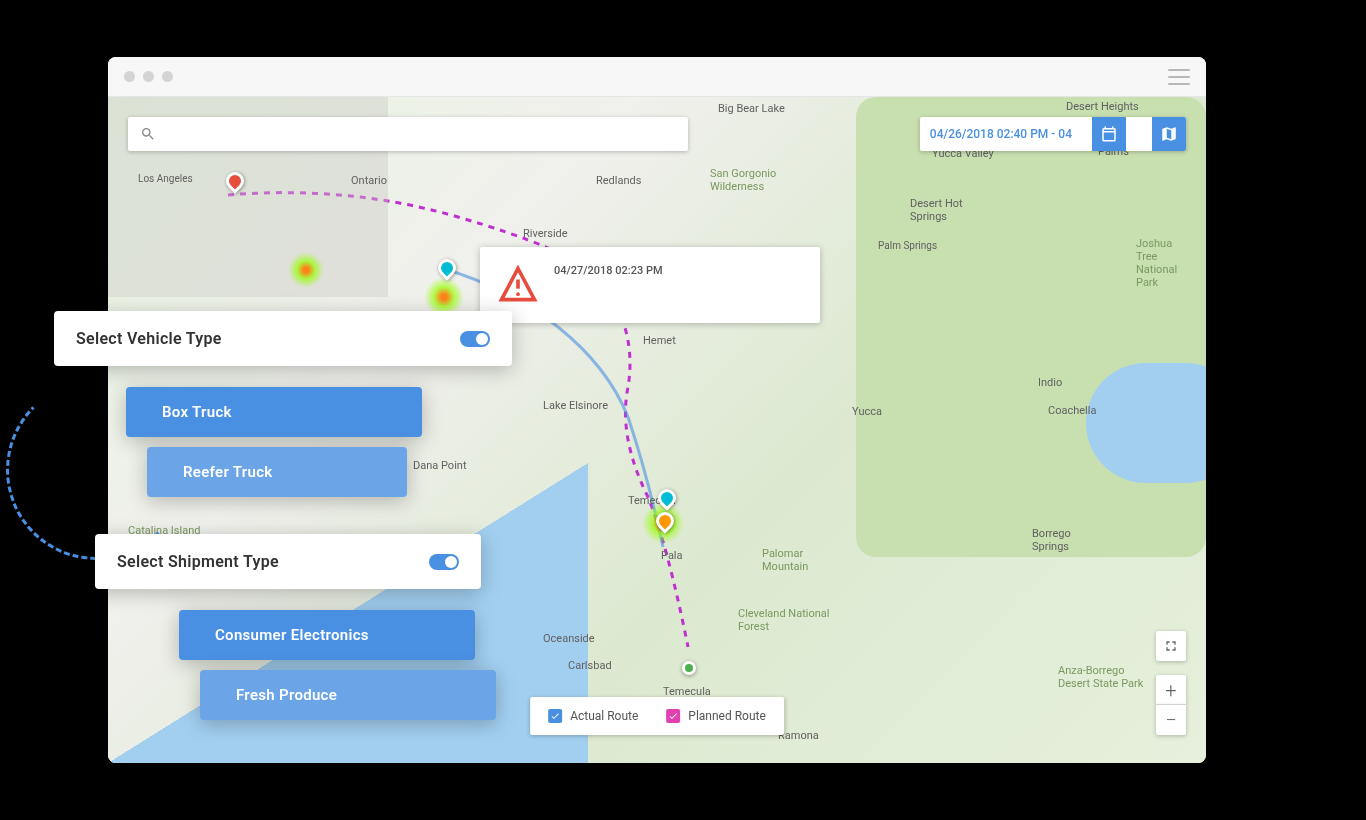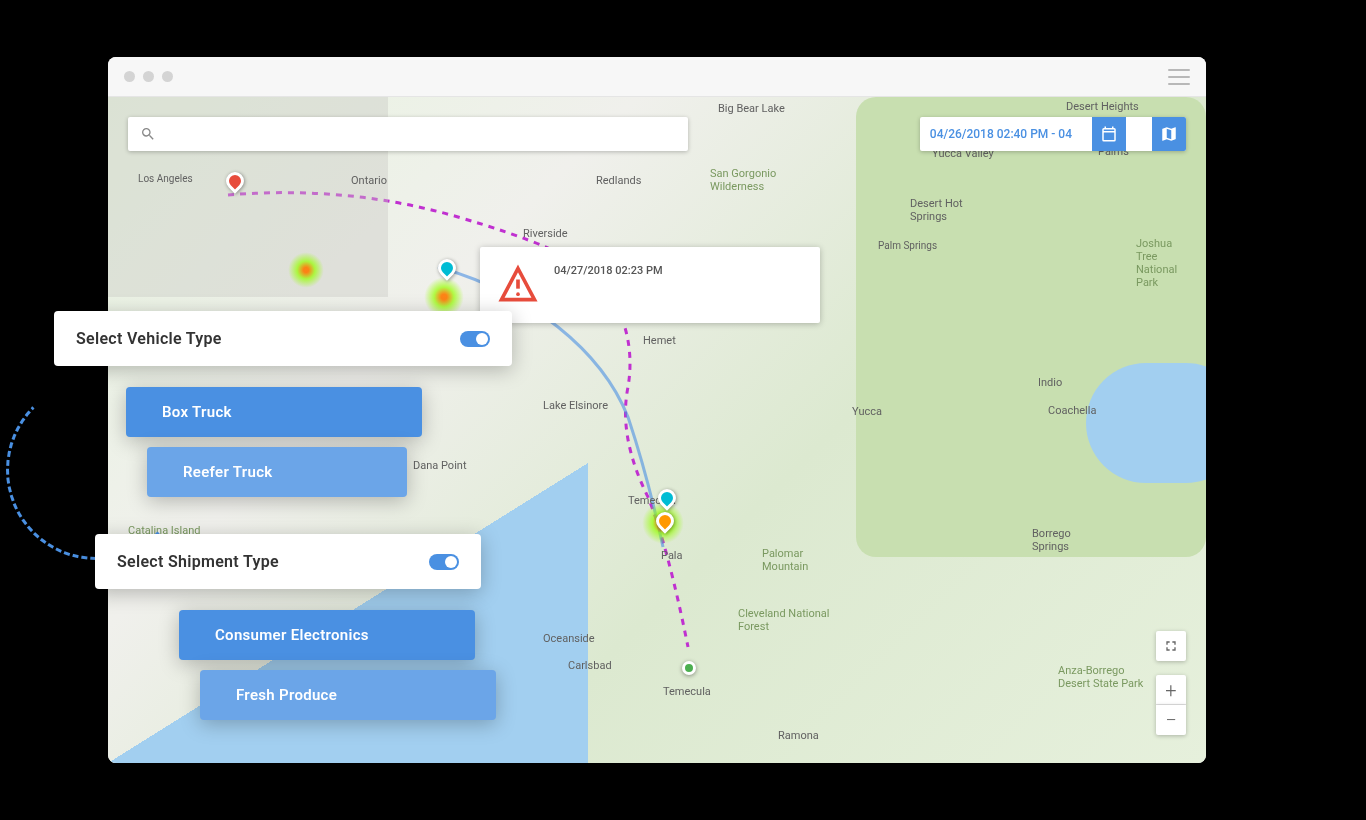--- a/index.html
+++ b/index.html
@@ -175,20 +175,38 @@
       <svg class="alert-icon" width="44" height="44" viewBox="0 0 24 24">
           <path fill="none" stroke="#e74c3c" stroke-width="2" d="M12 3 L21 20 L3 20 Z"></path>
           <line x1="12" y1="9" x2="12" y2="14" stroke="#e74c3c" stroke-width="2"></line>
           <circle cx="12" cy="17" r="1" fill="#e74c3c"></circle>
         </svg>
       <div class="alert-content">
         <div class="alert-time">04/27/2018 02:23 PM</div>
       </div>
     </div>
 
+    <div class="legend">
+      <div class="legend-item">
+        <div class="chk blue">
+            <svg viewBox="0 0 24 24">
+              <path d="M9 16.17L4.83 12l-1.42 1.41L9 19 21 7l-1.41-1.41z"></path>
+            </svg>
+          </div>
+        <span>Actual Route</span>
+      </div>
+      <div class="legend-item">
+        <div class="chk pink">
+            <svg viewBox="0 0 24 24">
+              <path d="M9 16.17L4.83 12l-1.42 1.41L9 19 21 7l-1.41-1.41z"></path>
+            </svg>
+          </div>
+        <span>Planned Route</span>
+      </div>
+    </div>
 
     <div class="map-controls">
       <div class="ctrl">
         <svg width="16" height="16" viewBox="0 0 24 24" fill="#666">
             <path d="M7 14H5v5h5v-2H7v-3zm-2-4h2V7h3V5H5v5zm12 7h-3v2h5v-5h-2v3zM14 5v2h3v3h2V5h-5z"></path>
           </svg>
       </div>
       <div class="zoom-group">
         <div class="ctrl">+</div>
         <div class="ctrl">−</div>

